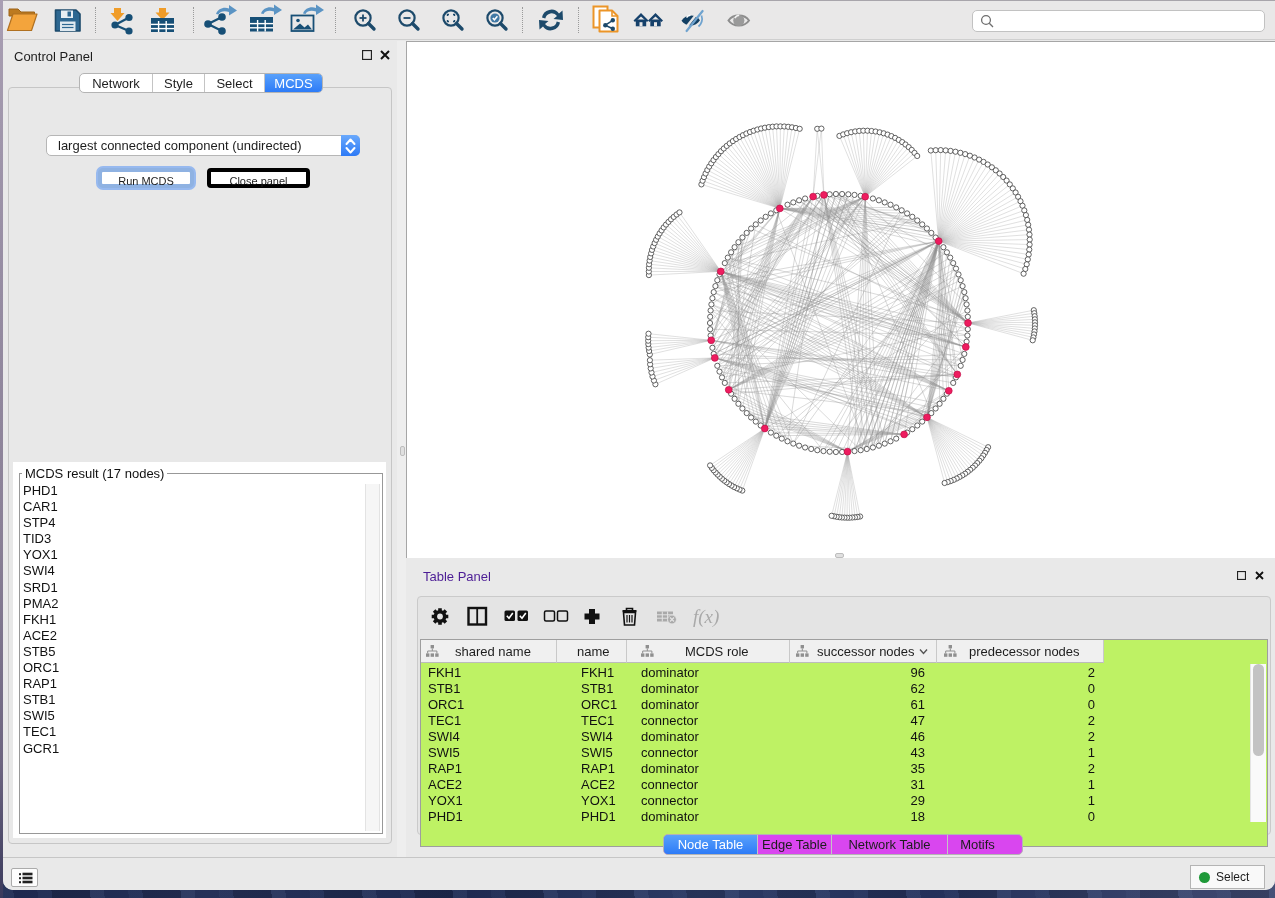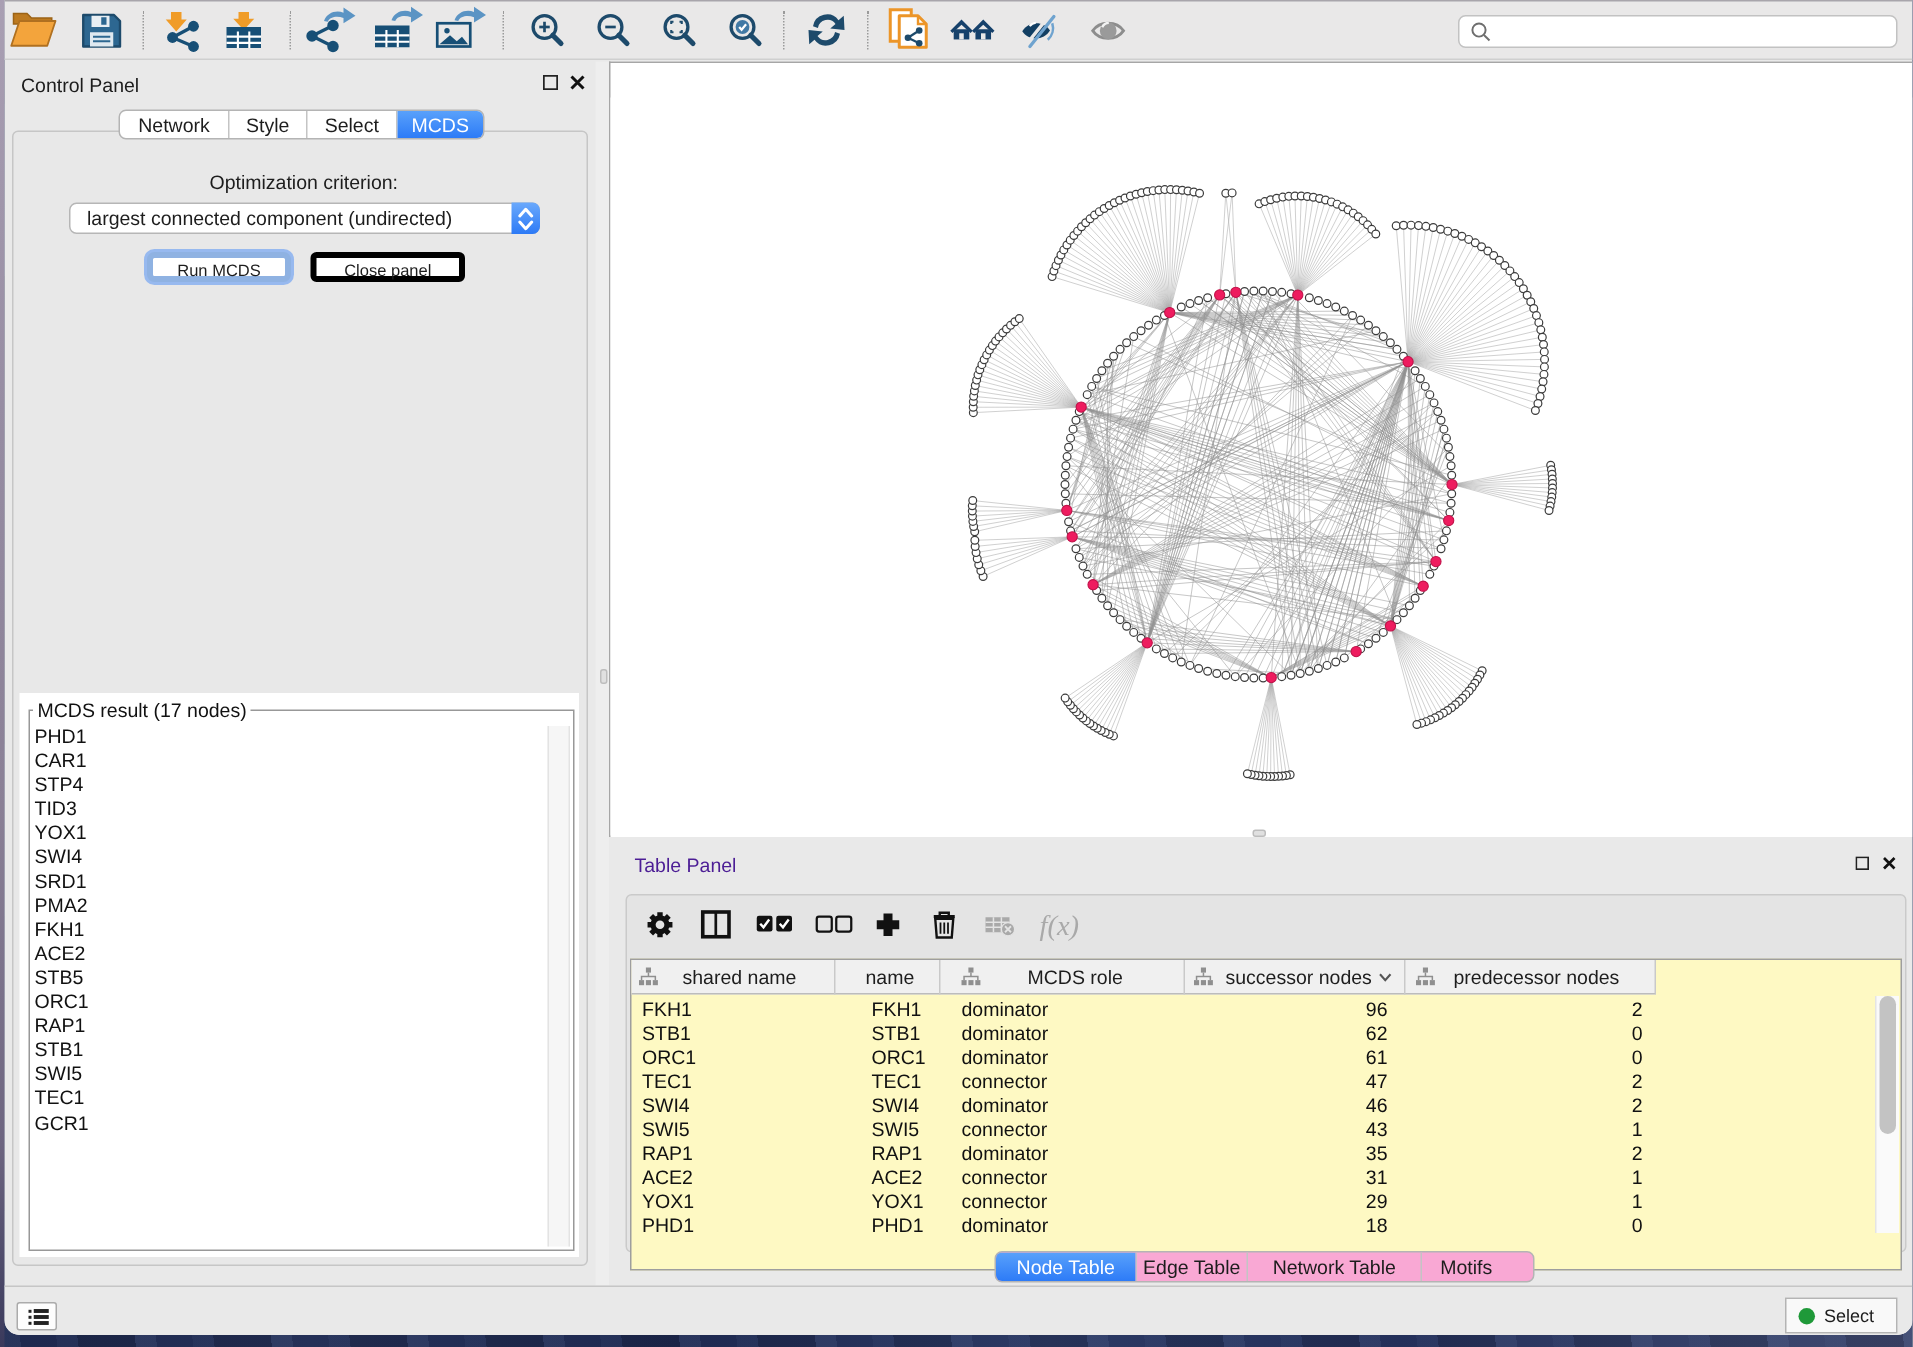--- a/index.html
+++ b/index.html
@@ -42,28 +42,28 @@
   #netwin { left:403px; top:41px; width:869px; height:517px; border:1px solid #a6a6a6; border-right:none; background:#fff; }
   #nettitle { left:0; top:0; width:868px; height:22px; background:linear-gradient(180deg,#f4f4f4,#dcdcdc 70%,#cfcfcf); border-bottom:1px solid #aaaaaa; }
   .tl { top:6.5px; width:10.5px; height:10.5px; border-radius:50%; }
   #nettext { top:4px; width:868px; text-align:center; font-size:12.5px; color:#2a2a2a; }
   #netcanvas { left:0; top:23px; width:868px; height:493px; background:#fff; }
   #hhandle { left:432px; top:513px; width:9px; height:5px; background:#e0e0e0; border:1px solid #bdbdbd; border-radius:2px; }
   
   #tablepanel { left:403px; top:558px; width:869px; height:299px; background:#e9e9e9; }
   #tptitle { left:17px; top:11px; font-size:13px; color:#4c1d95; }
   #tpbox { left:11px; top:38px; width:854px; height:239px; background:#e4e4e4; border:1px solid #cacaca; border-radius:4px; }
-  #tbl { left:3px; top:43px; width:848px; height:208px; background:#fef9c3; border:1px solid #9e9e9e; }
+  #tbl { left:3px; top:43px; width:848px; height:208px; background:#bef264; border:1px solid #9e9e9e; }
   #thead { left:0; top:0; width:683px; height:23px; background:#f0f0f0; border-bottom:1px solid #bcbcbc; border-right:1px solid #c9c9c9; font-size:13px; color:#1d1d1d; }
   .hdiv { top:0; width:0; height:23px; border-left:1px solid #c9c9c9; }
   .hlab { top:4px; }
   .rows { font-size:13px; color:#111; line-height:16.1px; }
   #tscroll { right:1px; top:24px; width:16px; height:158px; background:#fafafa; border-left:1px solid #e4e4e4; }
   #tthumb { left:2px; top:0px; width:11px; height:92px; background:#c3c3c3; border-radius:6px; }
-  #btabs { left:257px; top:276px; width:360px; height:21px; background:#f9a8d4; border:1px solid #b4b4b4; border-radius:5px; display:flex; font-size:13px; color:#1d1d1d; }
+  #btabs { left:257px; top:276px; width:360px; height:21px; background:#d946ef; border:1px solid #b4b4b4; border-radius:5px; display:flex; font-size:13px; color:#1d1d1d; }
   #btabs .seg { flex:none; display:flex; align-items:center; justify-content:center; border-right:1px solid #c4c4c4; }
   #btabs .seg:last-child { border-right:none; }
   #btabs .sel { background:linear-gradient(180deg,#59a1fb,#2d7bf7); color:#fff; border-radius:4px 0 0 4px; }
   
   #statusbar { left:0; top:857px; width:1272px; height:33px; background:#e9e9e9; border-top:1px solid #c6c6c6; }
   #listbtn { left:8px; top:10px; width:27px; height:19px; background:#fdfdfd; border:1px solid #ababab; border-radius:2px; }
   #membtn { left:1187px; top:7px; width:75px; height:24px; background:#f9f9f9; border:1px solid #b4b4b4; display:flex; align-items:center; }
   #memdot { width:11px; height:11px; border-radius:50%; background:#1f9939; margin-left:8px; }
   #memtext { font-size:12px; color:#1d1d1d; margin-left:6px; }
 </style>
@@ -220,21 +220,20 @@
   <svg class="abs" style="left:377px; top:50px;" width="10" height="10">
       <path d="M1 1 L9 9 M9 1 L1 9" stroke="#111" stroke-width="2"></path>
     </svg>
   <div id="cpbox" class="abs"></div>
   <div id="tabs" class="abs">
     <div class="seg" style="width:73px;">Network</div>
     <div class="seg" style="width:52px;">Style</div>
     <div class="seg" style="width:60px;">Select</div>
     <div class="seg sel" style="width:57px;">MCDS</div>
   </div>
-  <div id="optlab" class="abs">Optimization criterion:</div>
   <div id="dropdown" class="abs">largest connected component (undirected)
     <div id="dropbtn" class="abs"><svg width="19" height="22" viewBox="0 0 19 22">
           <path d="M5.5 9 L9.5 4.5 L13.5 9" fill="none" stroke="#fff" stroke-width="2" stroke-linecap="round" stroke-linejoin="round"></path>
           <path d="M5.5 13 L9.5 17.5 L13.5 13" fill="none" stroke="#fff" stroke-width="2" stroke-linecap="round" stroke-linejoin="round"></path>
         </svg></div>
   </div>
   <div id="runbtn" class="abs btn">Run MCDS</div>
   <div id="closebtn" class="abs btn">Close panel</div>
   <div id="listwrap" class="abs">
     <div id="fieldset" class="abs">

